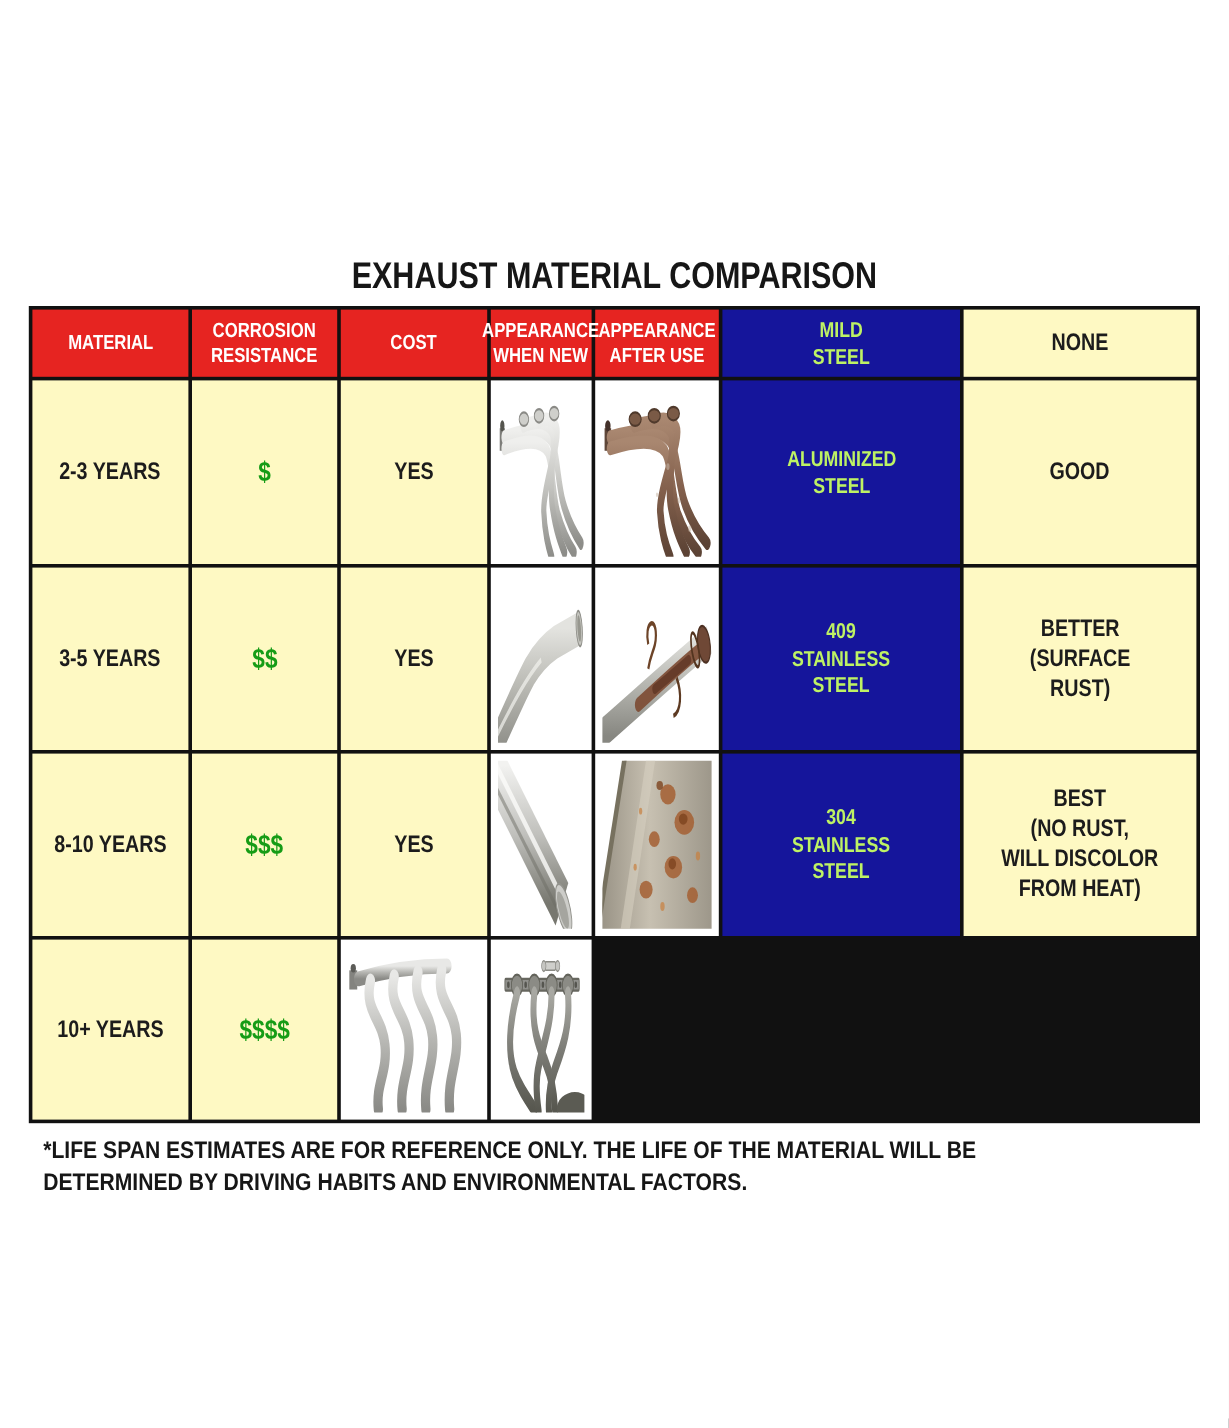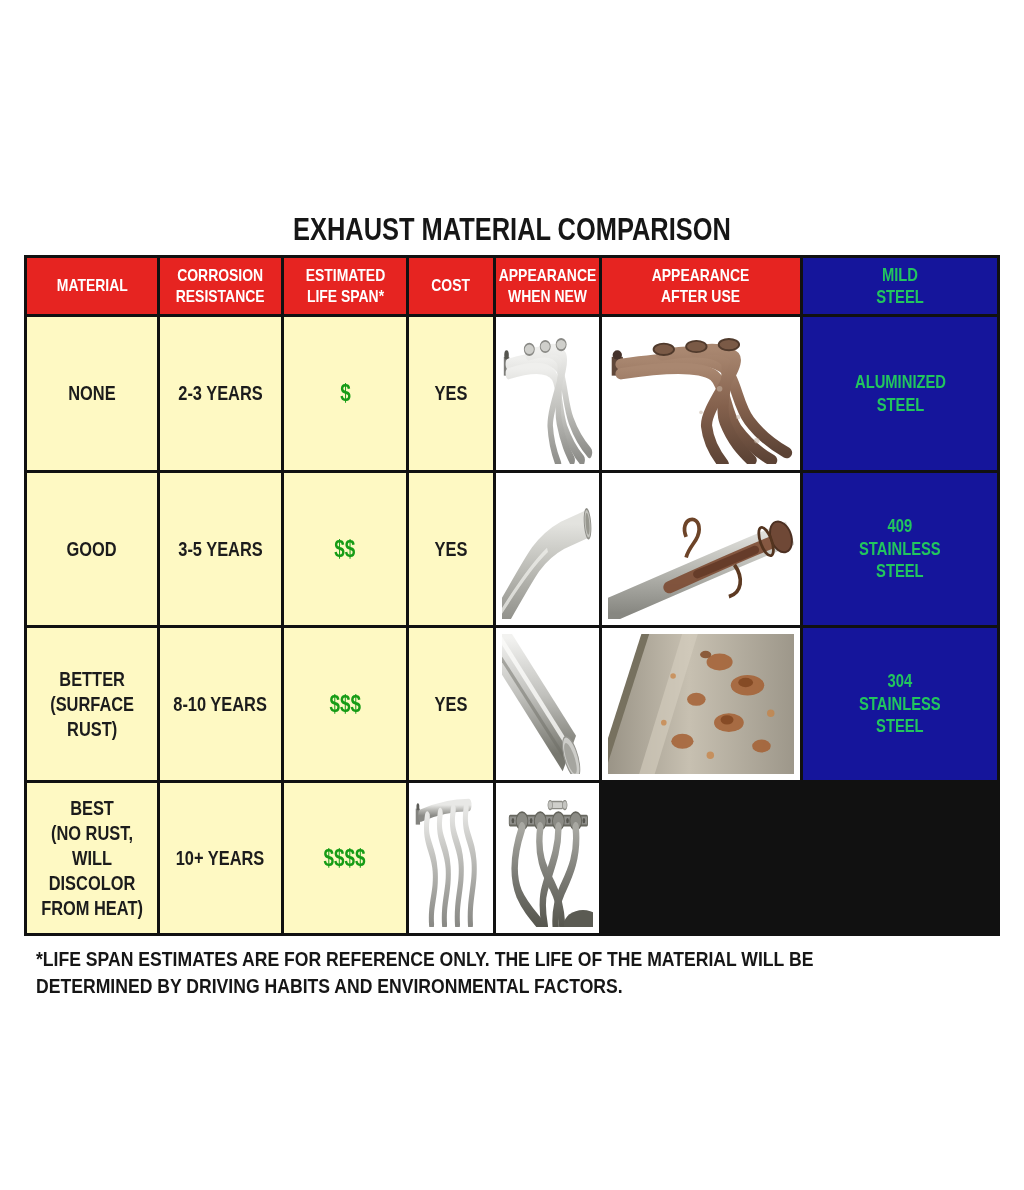--- a/index.html
+++ b/index.html
@@ -9,21 +9,21 @@
          font-size:31px;font-weight:800;color:#161616;letter-spacing:0;}
   .cond{display:inline-block;transform:scaleX(.82);transform-origin:center;white-space:pre-line;}
   .cond-l{display:inline-block;transform:scaleX(.88);transform-origin:left center;white-space:pre-line;}
 
   .ctable{position:absolute;left:24px;top:255px;display:grid;
           grid-template-columns:130px 121px 122px 84px 103px 198px 194px;
           grid-template-rows:56px 153px 152px 152px 150px;
           gap:3px;padding:3px;background:#111111;}
   .cell{display:flex;align-items:center;justify-content:center;text-align:center;line-height:1.25;}
   .th{background:#e62421;color:#ffffff;font-size:17px;font-weight:700;}
-  .mat{background:#15159b;color:#22c55e;font-size:18px;font-weight:700;}
+  .mat{background:#15159b;color:#bef264;font-size:18px;font-weight:700;}
   .val{background:#fef9c3;color:#1c1c1c;font-size:20px;font-weight:700;}
   .cost{color:#169c16;font-size:23px;}
   .photo{background:#ffffff;padding:6px;}
   .photo svg{width:100%;height:100%;display:block;}
   sup.tri{font-size:11px;vertical-align:super;line-height:0;}
 
   .footnotes{position:absolute;left:36px;top:946px;color:#161616;font-weight:700;
              font-size:20px;line-height:27px;}
 </style>
 </head>
@@ -34,24 +34,20 @@
   <h1 class="title"><span class="cond">EXHAUST MATERIAL COMPARISON</span></h1>
 
   <div class="ctable">
 
     <div class="cell th">
         <span class="cond">MATERIAL</span>
       </div>
     <div class="cell th">
         <span class="cond">CORROSION
 RESISTANCE</span>
-      </div>
-    <div class="cell th">
-        <span class="cond">ESTIMATED
-LIFE SPAN*</span>
       </div>
     <div class="cell th">
         <span class="cond">COST</span>
       </div>
     <div class="cell th">
         <span class="cond">APPEARANCE
 WHEN NEW</span>
       </div>
     <div class="cell th">
         <span class="cond">APPEARANCE

